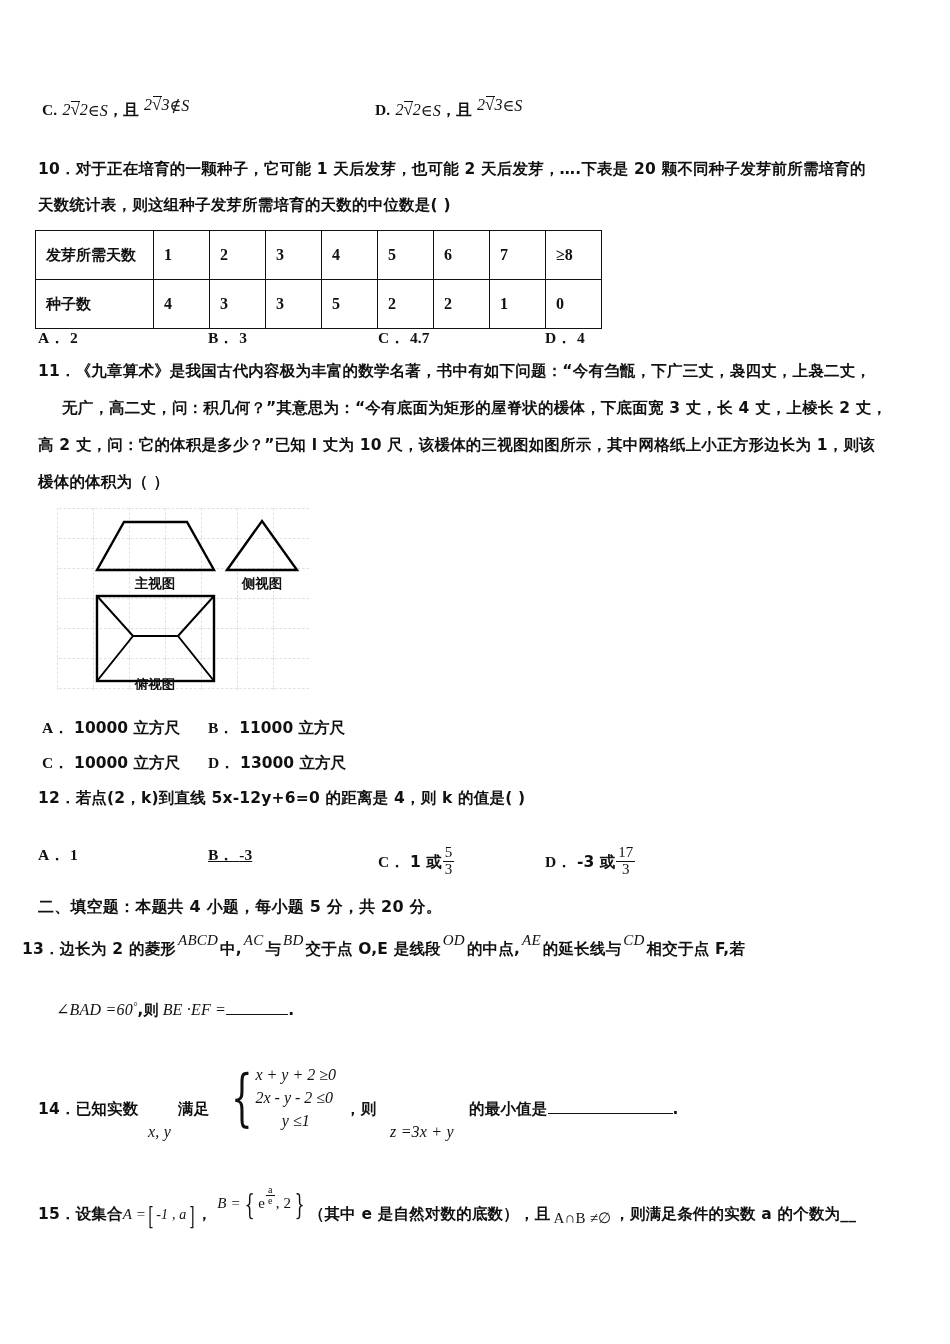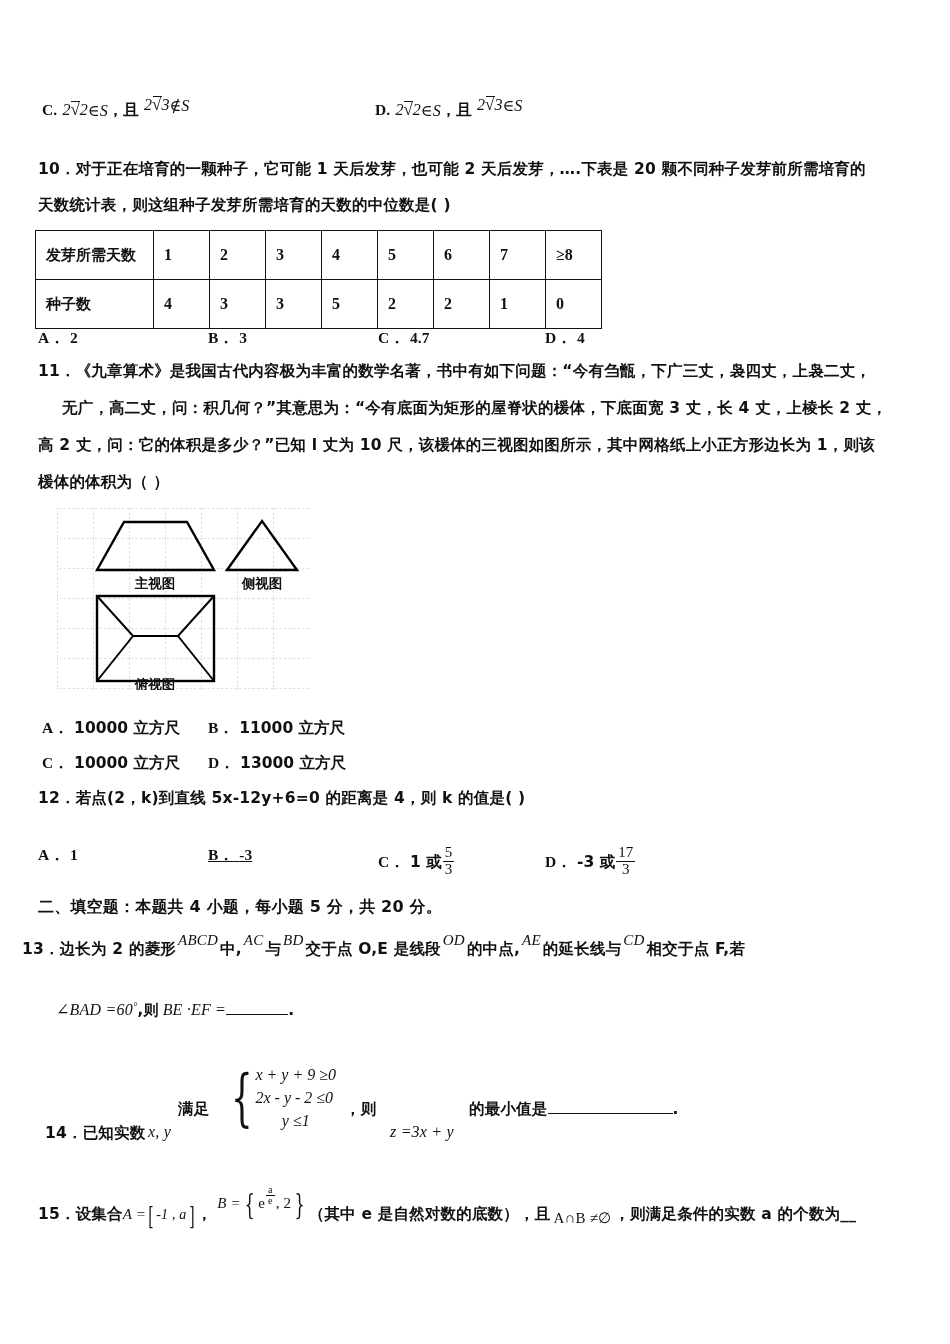--- a/index.html
+++ b/index.html
@@ -306,28 +306,28 @@
     <span class="lbl">D．</span>
     <span class="cn">-3 或</span><span class="frac"><span class="num">17</span><span class="den">3</span></span>
   </div>
 
   <div class="qline cn" style="left:38px; top:897px; font-size:16px;">二、填空题：本题共 4 小题，每小题 5 分，共 20 分。</div>
 
   <div class="qline cn" style="left:22px; top:940px;"><span>13．边长为 2 的菱形</span><span class="sup-math">ABCD</span><span>中,</span><span class="sup-math">AC</span><span>与</span><span class="sup-math">BD</span><span>交于点 O,E 是线段</span><span class="sup-math">OD</span><span>的中点,</span><span class="sup-math">AE</span><span>的延长线与</span><span class="sup-math">CD</span><span>相交于点 F,若</span></div>
 
   <div class="qline" style="left:56px; top:1000px;"><span class="inl-math">∠BAD =60</span><span class="inl-math mop" style="font-size:11px; position:relative; top:-5px;">°</span><span class="cn" style="font-size:15px;">,则</span><span class="inl-math" style="padding-left:4px;">BE ·EF  =</span><span class="blank-line" style="width:62px;"></span><span class="cn">.</span></div>
 
-  <div class="qline cn" style="left:45px; top:1100px;margin-top:24px;">14．已知实数</div>
+  <div class="qline cn" style="left:38px; top:1100px;">14．已知实数</div>
   <div class="qline" style="left:148px; top:1122px;"><span class="inl-math">x, y</span></div>
   <div class="qline cn" style="left:178px; top:1100px;">满足</div>
 
   <div class="sys" style="left:222px; top:1063px;">
     <span class="brace">{</span>
     <span class="rows">
-      <div>x + y + 9 ≥0</div>
+      <div>x + y + 2 ≥0</div>
       <div>2x - y - 2 ≤0</div>
       <div class="ctr">y ≤1</div>
     </span>
   </div>
 
   <div class="qline cn" style="left:345px; top:1100px;">，则</div>
   <div class="qline" style="left:390px; top:1122px;"><span class="inl-math">z =3x + y</span></div>
   <div class="qline cn" style="left:469px; top:1100px;"><span>的最小值是</span><span class="blank-line" style="width:125px;"></span><span>.</span></div>
 
   <div class="qline cn" style="left:38px; top:1196px;"><span>15．设集合</span><span class="inl-math" style="font-size:15px;">A =</span><span class="brk">[</span><span class="inl-math" style="font-size:14px;">-1 , a</span><span class="brk">]</span><span>，</span><span class="inl-math" style="font-size:15px; position:relative; top:-11px; padding-left:5px;">B =</span><span class="setb" style="position:relative; top:-11px;">{</span><span style="position:relative; top:-11px; font-family:'Liberation Serif',serif; font-style:normal; font-weight:400; font-size:15px;"><span>e</span><span class="frac" style="font-size:10px; vertical-align:4px; line-height:1;"><span class="num">a</span><span class="den">e</span></span></span><span class="inl-math" style="position:relative; top:-11px; font-style:normal; font-size:15px;">, 2</span><span class="setb" style="position:relative; top:-11px;">}</span><span>（其中 e 是自然对数的底数），且</span><span class="inl-math" style="font-style:normal; font-size:15px; position:relative; top:4px; padding:0 3px;">A∩B ≠∅</span><span>，则满足条件的实数 a 的个数为__</span></div>

